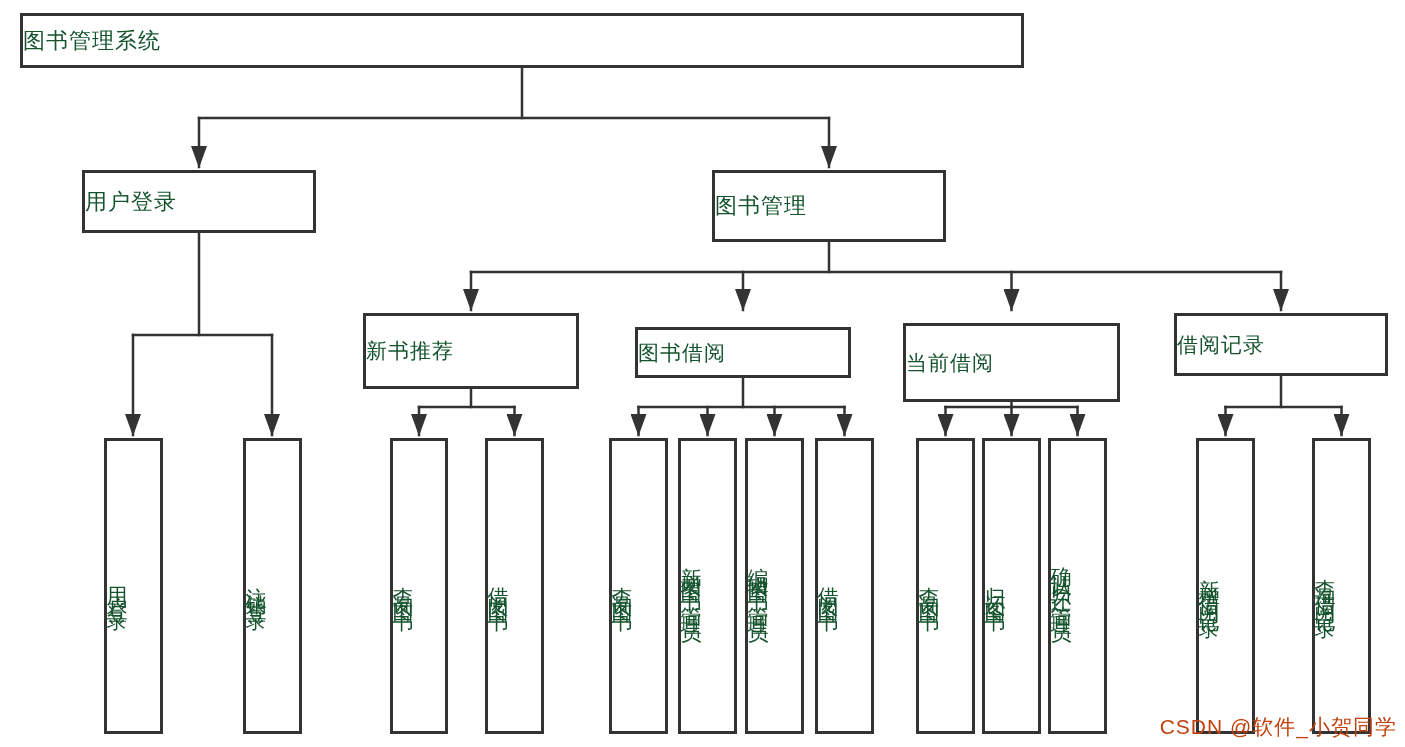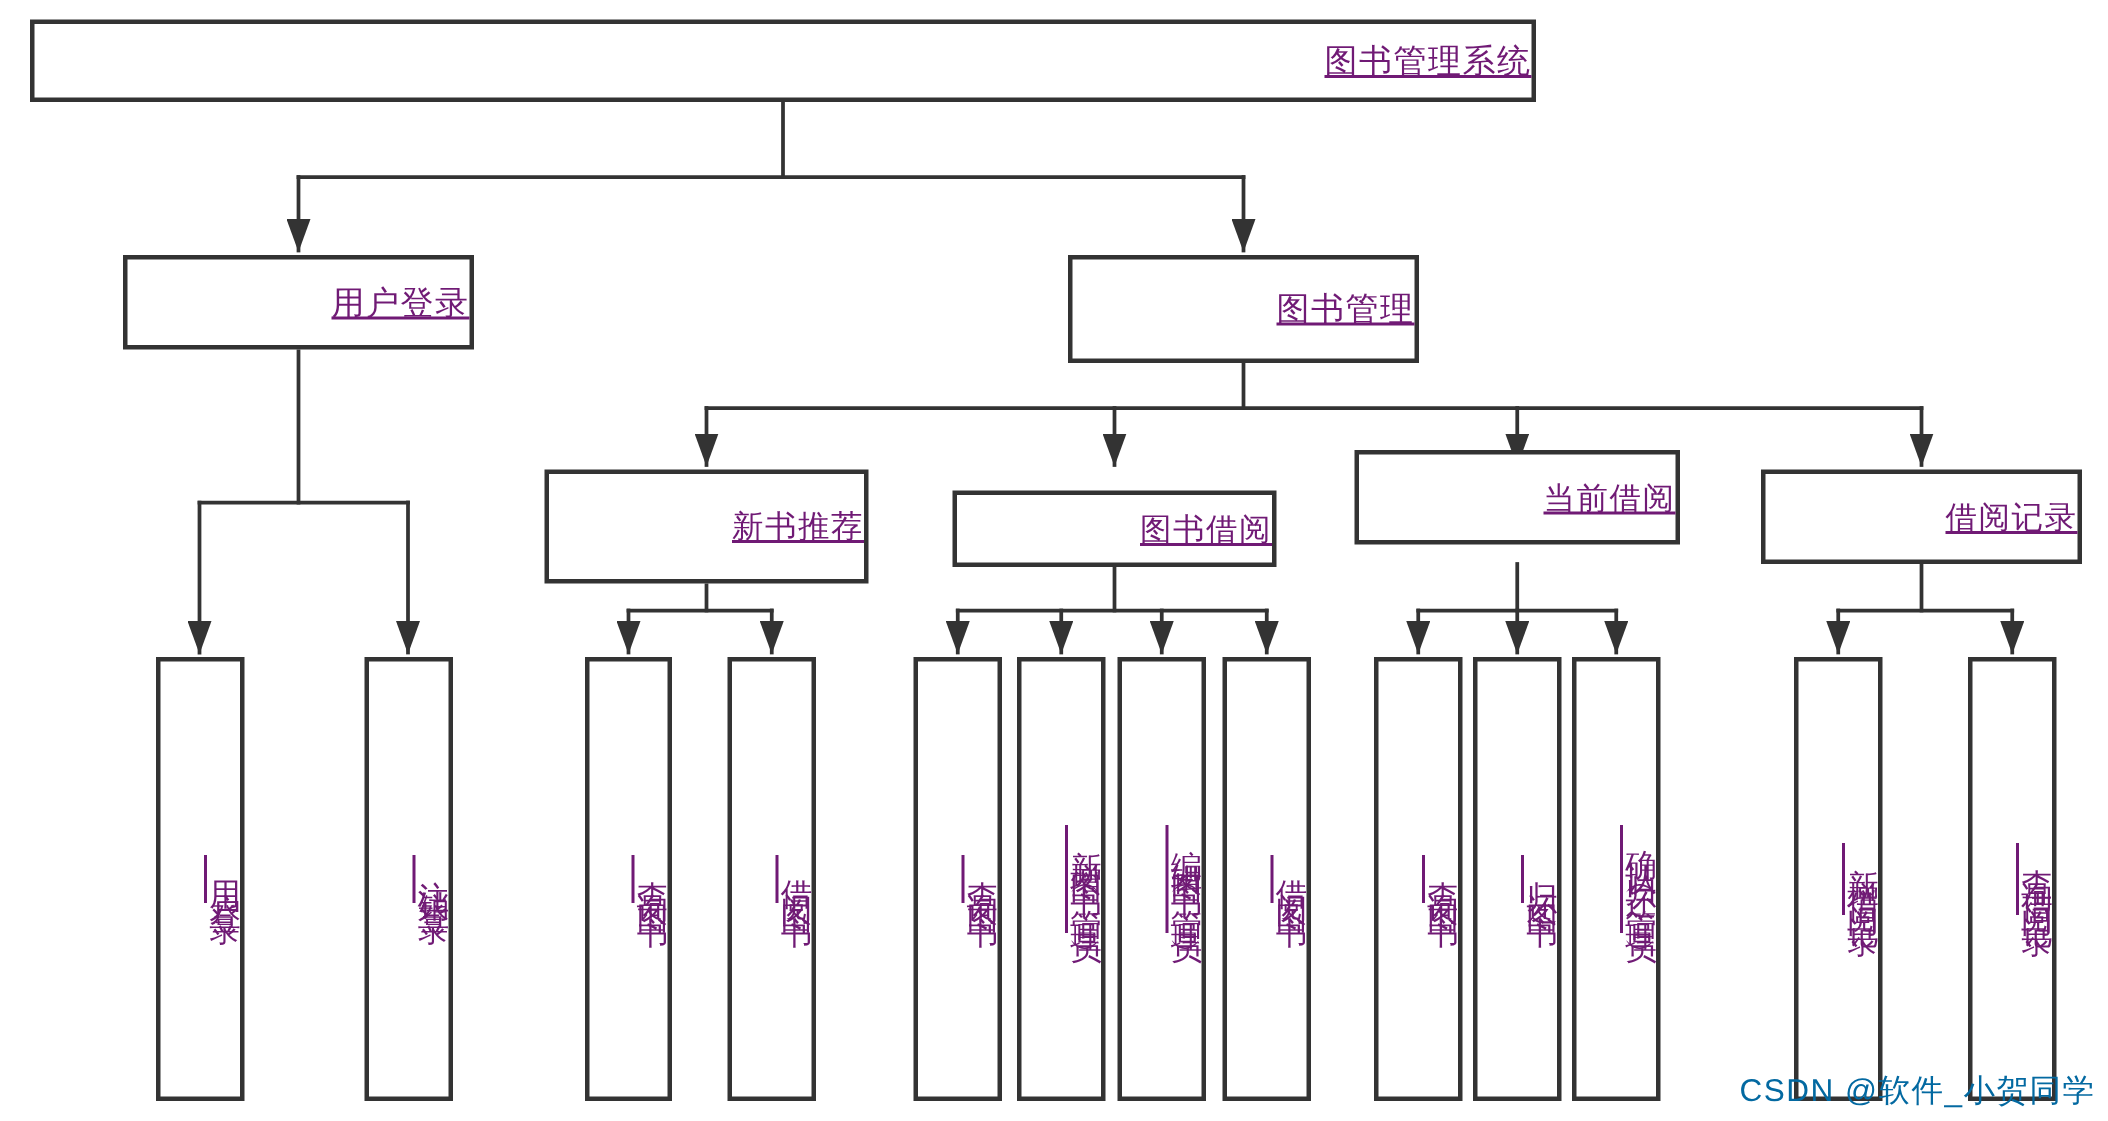--- a/index.html
+++ b/index.html
@@ -17,24 +17,23 @@
     width: 1405px; height: 747px;
     z-index: 0;
   }
   .box {
     position: absolute;
     box-sizing: border-box;
     border: 3px solid #333333;
     background: #ffffff;
     display: flex;
     align-items: center;
-    justify-content: flex-end;
-    color: #701a75;
+    justify-content: flex-start;
+    color: #14532d;
     z-index: 1;
-    text-decoration: underline;
   }
   .hlabel {
     font-size: 22px;
     letter-spacing: 1px;
     white-space: nowrap;
   }
   .l3 .hlabel { font-size: 21px; }
   .vbox {
     width: 59px;
     top: 438px;
@@ -47,21 +46,21 @@
     letter-spacing: 8px;
     line-height: 1;
     white-space: nowrap;
   }
   #watermark {
     position: absolute;
     right: 8px;
     bottom: 6px;
     z-index: 3;
     font-size: 21px;
-    color: #0369a1;
+    color: #c2410c;
     letter-spacing: 1px;
     white-space: nowrap;
   }
 </style>
 </head>
 <body>
 
 <div id="canvas">
 
   <svg id="wires" viewBox="0 0 1405 747" xmlns="http://www.w3.org/2000/svg">
@@ -124,21 +123,21 @@
   <div class="box" style="left:712px; top:170px; width:234px; height:72px;">
     <span class="hlabel">图书管理</span>
   </div>
 
   <div class="box l3" style="left:363px; top:313px; width:216px; height:76px;">
     <span class="hlabel">新书推荐</span>
   </div>
   <div class="box l3" style="left:635px; top:327px; width:216px; height:51px;">
     <span class="hlabel">图书借阅</span>
   </div>
-  <div class="box l3" style="left:903px; top:300px; width:217px; height:63px;">
+  <div class="box l3" style="left:903px; top:323px; width:217px; height:79px;">
     <span class="hlabel">当前借阅</span>
   </div>
   <div class="box l3" style="left:1174px; top:313px; width:214px; height:63px;">
     <span class="hlabel">借阅记录</span>
   </div>
 
   <div class="box vbox" style="left:104px;">
     <span class="vlabel">用户登录</span>
   </div>
   <div class="box vbox" style="left:243px;">

